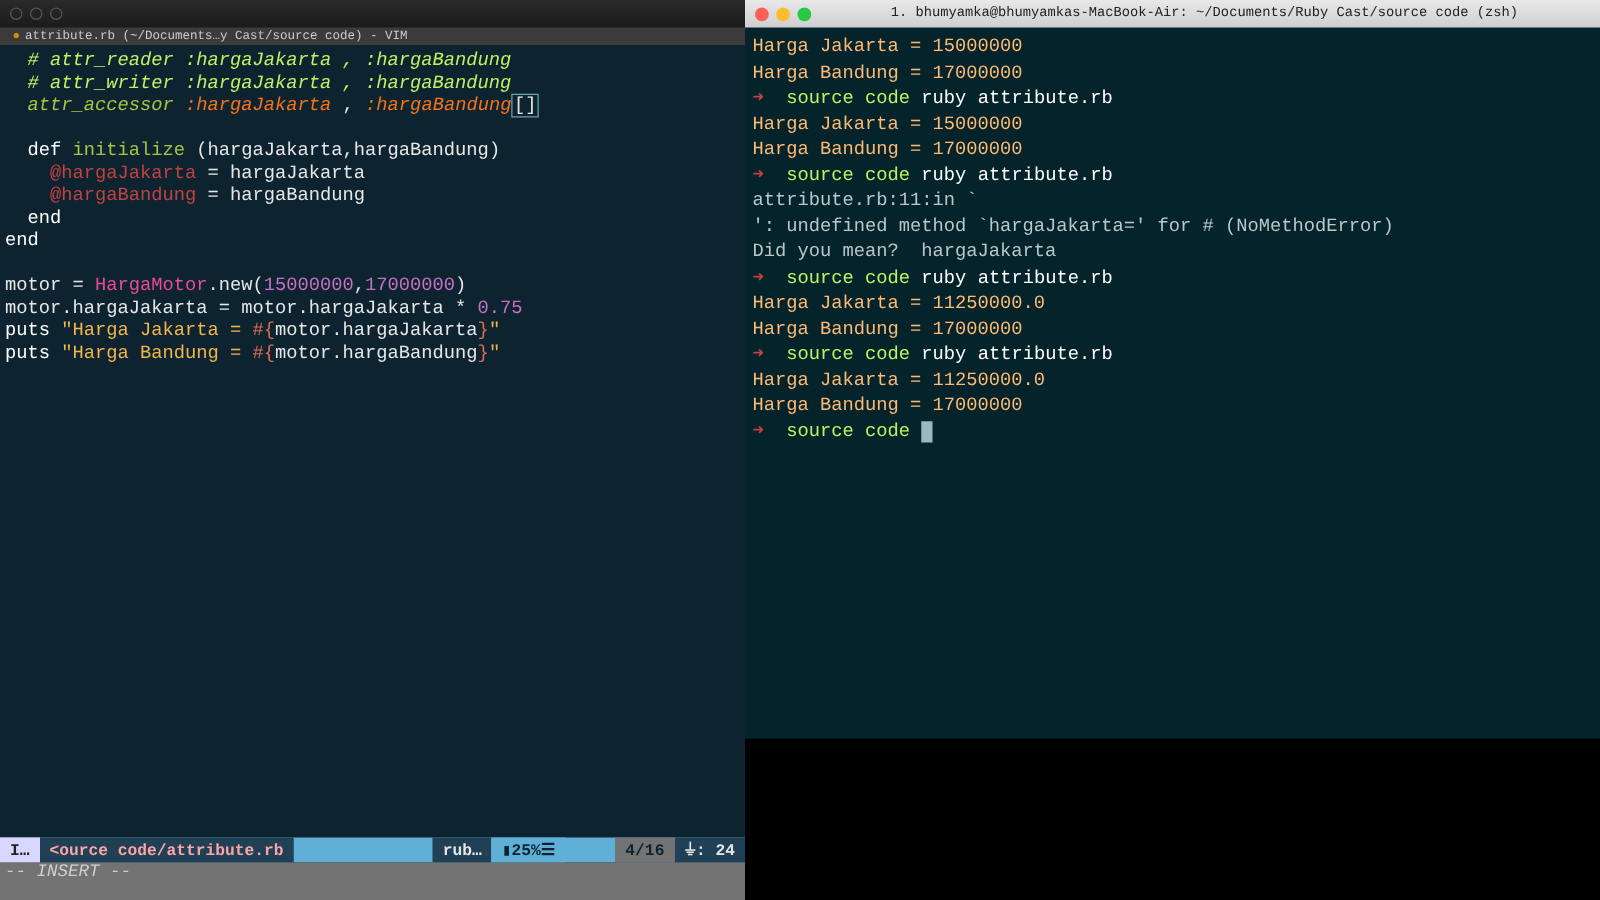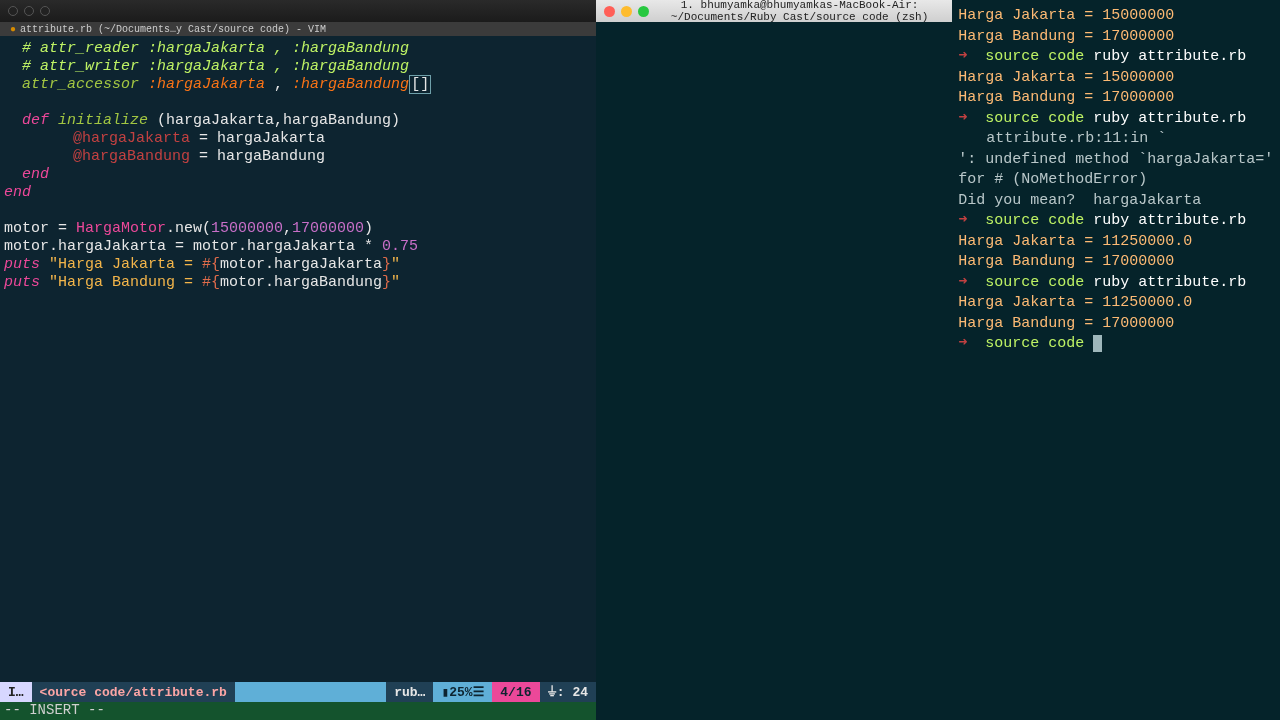--- a/index.html
+++ b/index.html
@@ -35,56 +35,56 @@
   .code {
     flex: 1 1 auto;
     padding: 4px 4px 0 4px;
     line-height: 18px;
     white-space: pre;
     color: #e6e6e6;
     overflow: hidden;
   }
   
   .c-comment { color:#bef264; font-style: italic; margin-top: 24px; }
-  .c-kw      { color:#ec4899; font-style: italic; }
+  .c-kw      { color:#ffffff; }
   .c-attr    { color:#a2c642; font-style: italic; }
   .c-sym     { color:#f97316; font-style: italic; }
-  .c-def     { color:#a2c642; font-style: italic; }
-  .c-ivar    { color:#c24141;margin-left:33px; }
+  .c-def     { color:#a2c642; }
+  .c-ivar    { color:#c24141; }
   .c-var     { color:#e6e6e6; }
   .c-class   { color:#ec4899; }
   .c-num     { color:#c86fc8; }
   .c-str     { color:#f3b54a; }
   .c-interp  { color:#e06c4b; }
   .matchbox  { border:1px solid #6fa0aa; padding:0 1px;}
   
   .statusbar {
     height: 20px;
     background: #5fafd7;
     display: flex; align-items:center;
     font-size: 13px; font-weight: bold;
     color: #0d2430;
   }
   .sb-seg { display:flex;align-items:center;height:100%;padding:0 8px; }
   .sb-mode { background:#d7d7ff; color:#222;}
   .sb-path { background:#204055; color:#fca5a5; flex:0 0 auto; }
   .sb-fill { flex:1 1 auto; background:#204055;}
   .sb-ft   { background:#204055; color:#e6e6e6;}
   .sb-pct  { background:#5fafd7; color:#0d2430;}
-  .sb-ln   { background:#ec4899; color:#0d2430;}
+  .sb-ln   { background:#737373; color:#0d2430;margin-left:40px;}
   .sb-col  { background:#204055; color:#e6e6e6;}
   .modeline {
-    height: 18px; background:#14532d;
-    color:#cfcfcf; padding-left:4px; font-size:14px;
+    height: 30px; background:#737373;
+    color:#cfcfcf; padding-left:4px; font-size:14px;font-style:italic;
   }
   
   .right {
-    width: 684px; height:720px;
+    width: 684px; height:591px;
     background:#05232a;
-    display:flex; 
+    display:flex; flex-direction:column;
   }
   .right-titlebar{
     height:22px; background:linear-gradient(#e8e8e8,#cfcfcf);
     display:flex;align-items:center; font-size:11px; color:#333;
     padding:0 8px; gap:6px;
   }
   .tdot{width:11px;height:11px;border-radius:50%;}
   .tdot.r{background:#ff5f57;} .tdot.y{background:#febc2e;} .tdot.g{background:#28c840;}
   .right-title{flex:1;text-align:center;font-size:11px;color:#222;}
   .term {
@@ -93,21 +93,21 @@
     line-height:20.5px;
     color:#b9c7c9;
     white-space:pre-wrap;
     word-break:break-all;
     font-size:15px;
   }
   .t-out { color:#fdba74; }
   .t-arrow{ color:#c24141; }
   .t-cwd { color:#bef264; font-weight:normal;}
   .t-cmd { color:#ffffff; }
-  .t-err { color:#b9c7c9;margin-left:28px; }
+  .t-err { color:#b9c7c9; }
   .t-hint{ color:#b9c7c9; }
   .t-cursor{ display:inline-block;width:9px;height:17px;background:#9fb7bb;vertical-align:text-bottom;}
 </style>
 </head>
 <body>
 
 <div class="left">
   <div class="left-titlebar">
     <span class="tl-dot"></span>
     <span class="tl-dot"></span>

